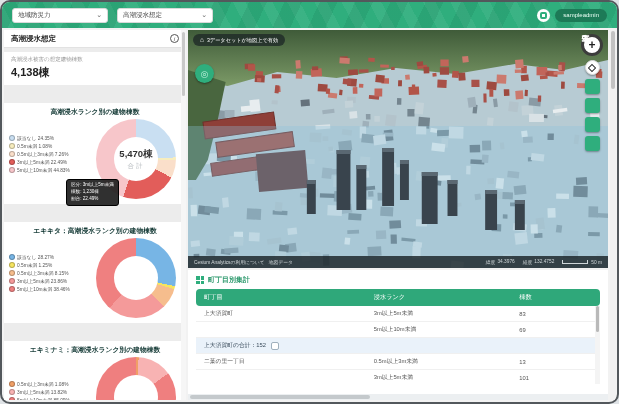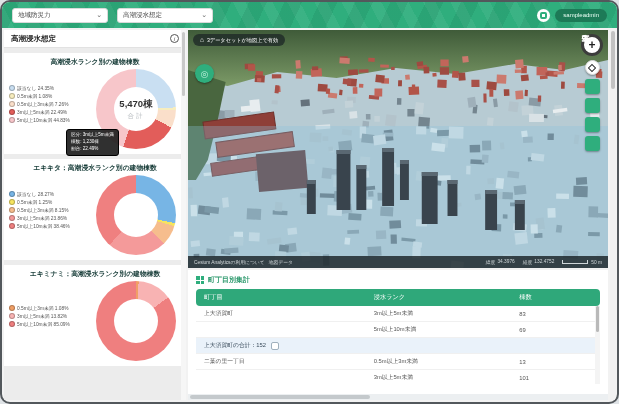--- a/index.html
+++ b/index.html
@@ -25,21 +25,21 @@
   
   .sidebar{position:absolute;left:2px;top:28px;width:182px;bottom:2px;background:#ececec;overflow:hidden;}
   .sb-head{height:18px;background:#fff;display:flex;align-items:center;justify-content:space-between;
     padding:0 7px;border-bottom:1px solid #e2e2e2;}
   .sb-title{font-size:7.5px;font-weight:bold;color:#222;}
   .info-ic{width:9px;height:9px;border:1px solid #555;border-radius:50%;color:#555;font-size:6px;
     display:flex;align-items:center;justify-content:center;font-style:italic;cursor:pointer;}
   .stat-card{margin-top:4px;background:#fff;padding:4px 7px 5px;}
   .stat-label{font-size:5.5px;color:#999;}
   .stat-value{font-size:11px;font-weight:bold;color:#222;margin-top:2px;}
-  .chart-card{margin-top:5px;background:#fff;height:101px;position:relative;padding-top:4px;}
+  .chart-card{margin-top:18px;background:#fff;height:101px;position:relative;padding-top:4px;}
   .chart-title{font-size:6.8px;font-weight:bold;color:#173c38;text-align:center;}
   .donut{position:absolute;right:10px;top:16px;width:80px;height:80px;border-radius:50%;}
   .donut::after{content:"";position:absolute;inset:22%;background:#fff;border-radius:50%;}
   .donut-center{position:absolute;right:10px;top:16px;width:80px;height:80px;display:flex;
     flex-direction:column;align-items:center;justify-content:center;z-index:2;pointer-events:none;}
   .dc-val{font-size:9.5px;font-weight:bold;color:#333;}
   .dc-lab{font-size:6.5px;color:#b9bec2;letter-spacing:2px;margin-top:1px;}
   .legend{position:absolute;left:5px;top:50%;transform:translateY(-50%);display:flex;
     flex-direction:column;gap:2px;z-index:3;}
   .lg-item{display:flex;align-items:center;gap:2px;cursor:pointer;}
@@ -124,20 +124,24 @@
       <div class="user-pill">
         <span>sampleadmin</span>
       </div>
     </div>
   </div>
 
   <div class="sidebar">
     <div class="sb-head">
       <span class="sb-title">高潮浸水想定</span>
       <span class="info-ic">i</span>
+    </div>
+    <div class="stat-card">
+      <div class="stat-label">高潮浸水被害の想定建物棟数</div>
+      <div class="stat-value">4,138棟</div>
     </div>
 
     <div class="chart-card">
       <div class="chart-title">高潮浸水ランク別の建物棟数</div>
       <div class="donut" style="background: conic-gradient(rgb(201, 223, 242) 0%, rgb(201, 223, 242) 24.35%, rgb(247, 237, 190) 24.35%, rgb(247, 237, 190) 25.43%, rgb(250, 223, 202) 25.43%, rgb(250, 223, 202) 32.69%, rgb(226, 93, 90) 32.69%, rgb(226, 93, 90) 55.18%, rgb(247, 198, 202) 55.18%, rgb(247, 198, 202) 100.01%);"></div>
       <div class="donut-center">
         <span class="dc-val">5,470棟</span>
         <span class="dc-lab">合計</span>
       </div>
       <div class="legend">

